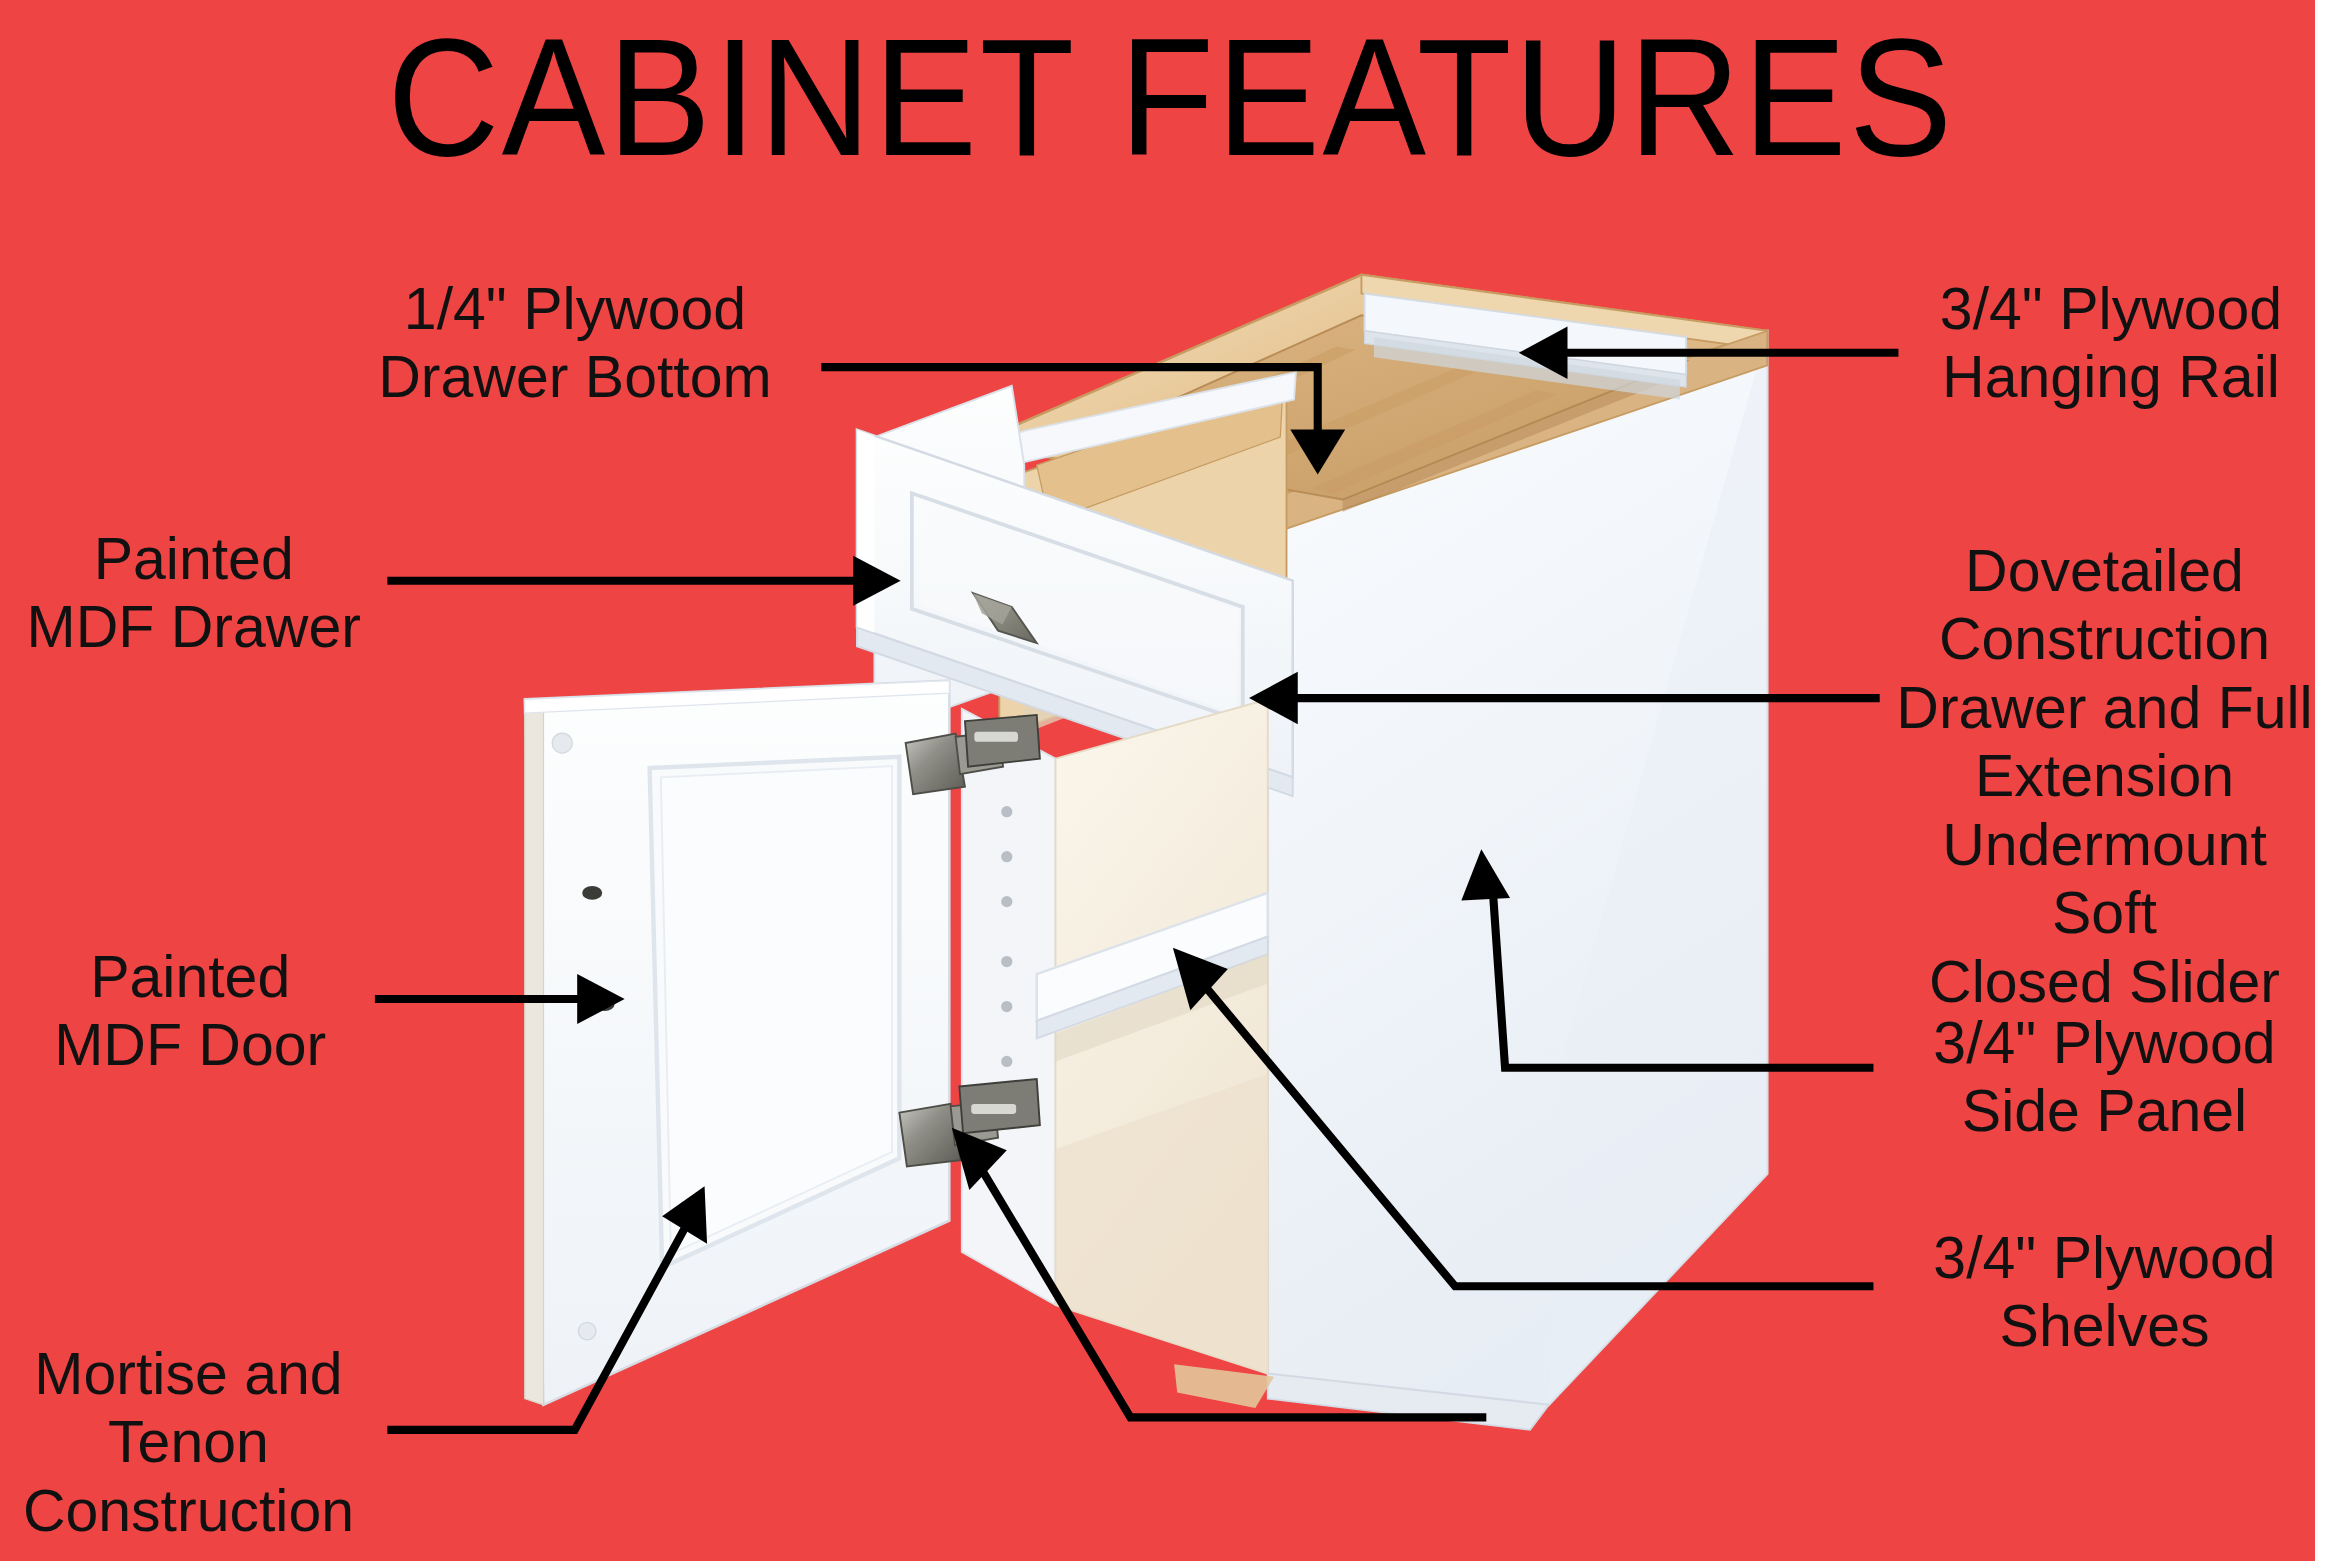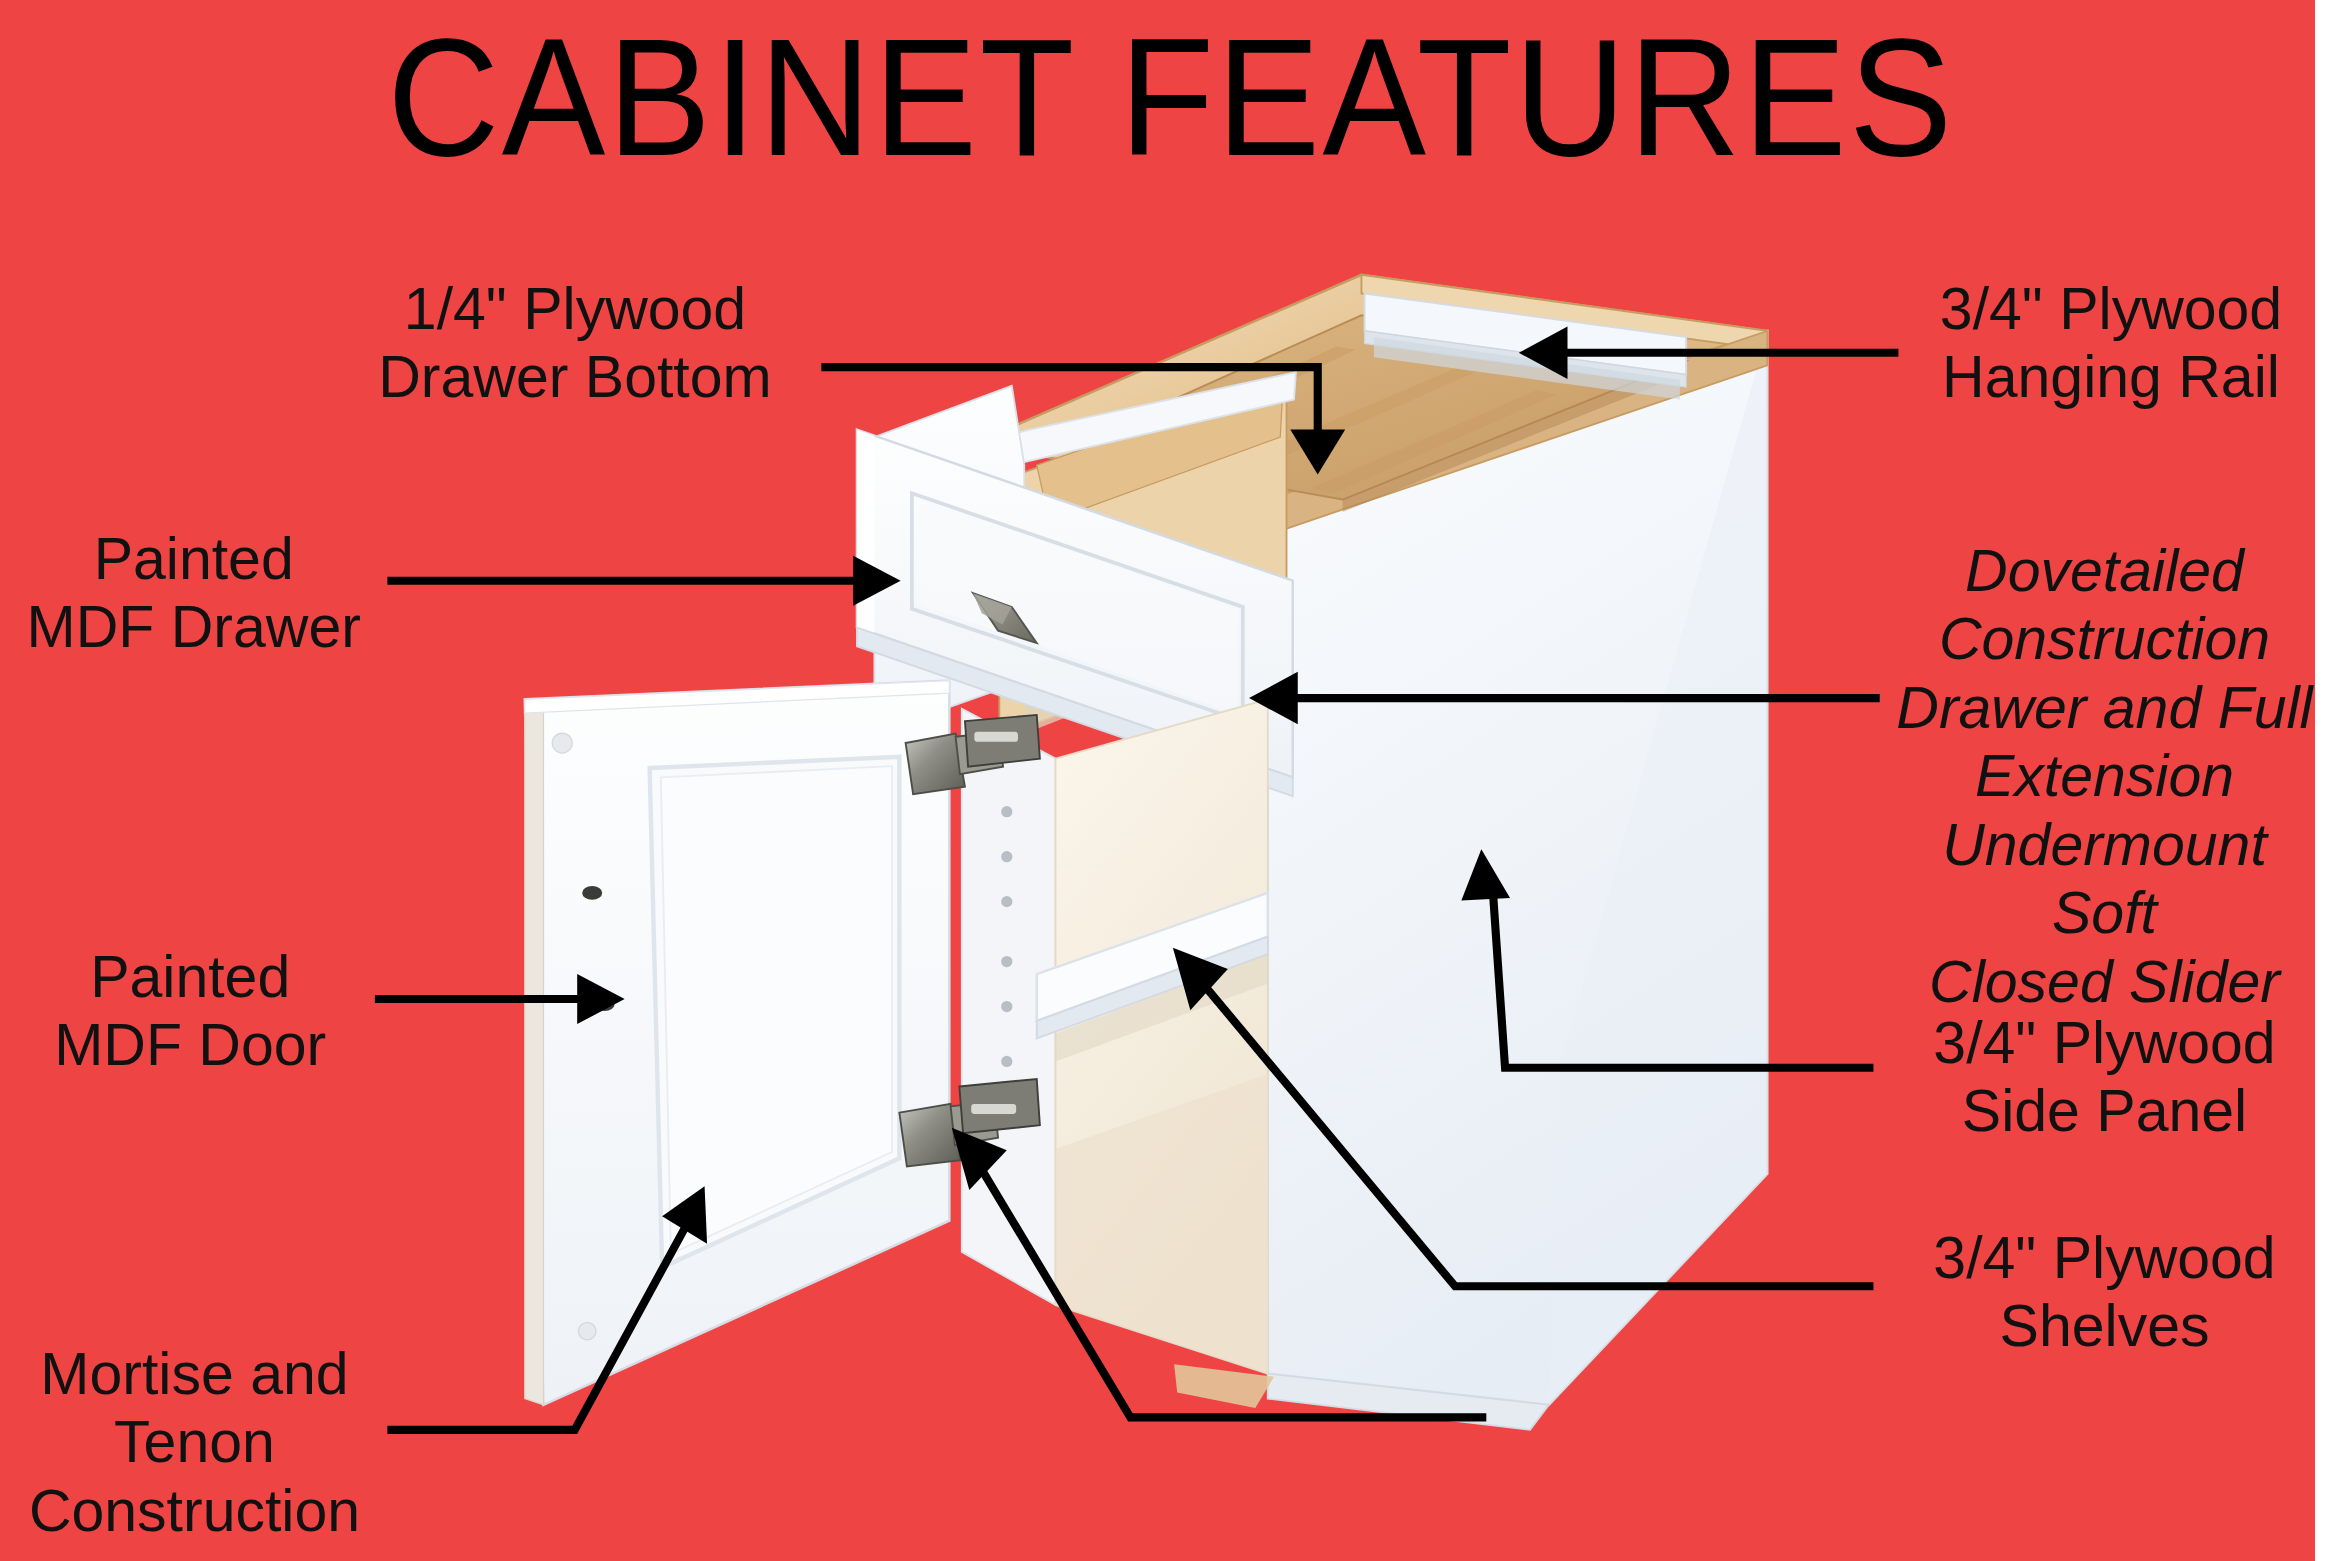--- a/index.html
+++ b/index.html
@@ -261,35 +261,35 @@
 
   <div class="label center" style="left:350px; top:275px; width:450px;">1/4" Plywood
 Drawer Bottom</div>
 
   <div class="label center" style="left:1911px; top:275px; width:400px;">3/4" Plywood
 Hanging Rail</div>
 
   <div class="label center" style="left:6.2px; top:525px; width:375px;">Painted
 MDF Drawer</div>
 
-  <div class="label center" style="left:1886px; top:537px; width:437px;font-style:italic;">Dovetailed
+  <div class="label center" style="left:1886px; top:537px; width:437px;">Dovetailed
 Construction
 Drawer and Full
 Extension
 Undermount Soft
 Closed Slider</div>
 
   <div class="label center" style="left:6.2px; top:943px; width:368px;">Painted
 MDF Door</div>
 
   <div class="label center" style="left:1886px; top:1009px; width:437px;">3/4" Plywood
 Side Panel</div>
 
   <div class="label center" style="left:1886px; top:1224px; width:437px;">3/4" Plywood
 Shelves</div>
 
-  <div class="label center" style="left:7px; top:1340px; width:375px;">Mortise and
+  <div class="label center" style="left:1px; top:1340px; width:375px;">Mortise and
 Tenon
 Construction</div>
 
 
 </div>
 
 
 </body></html>

